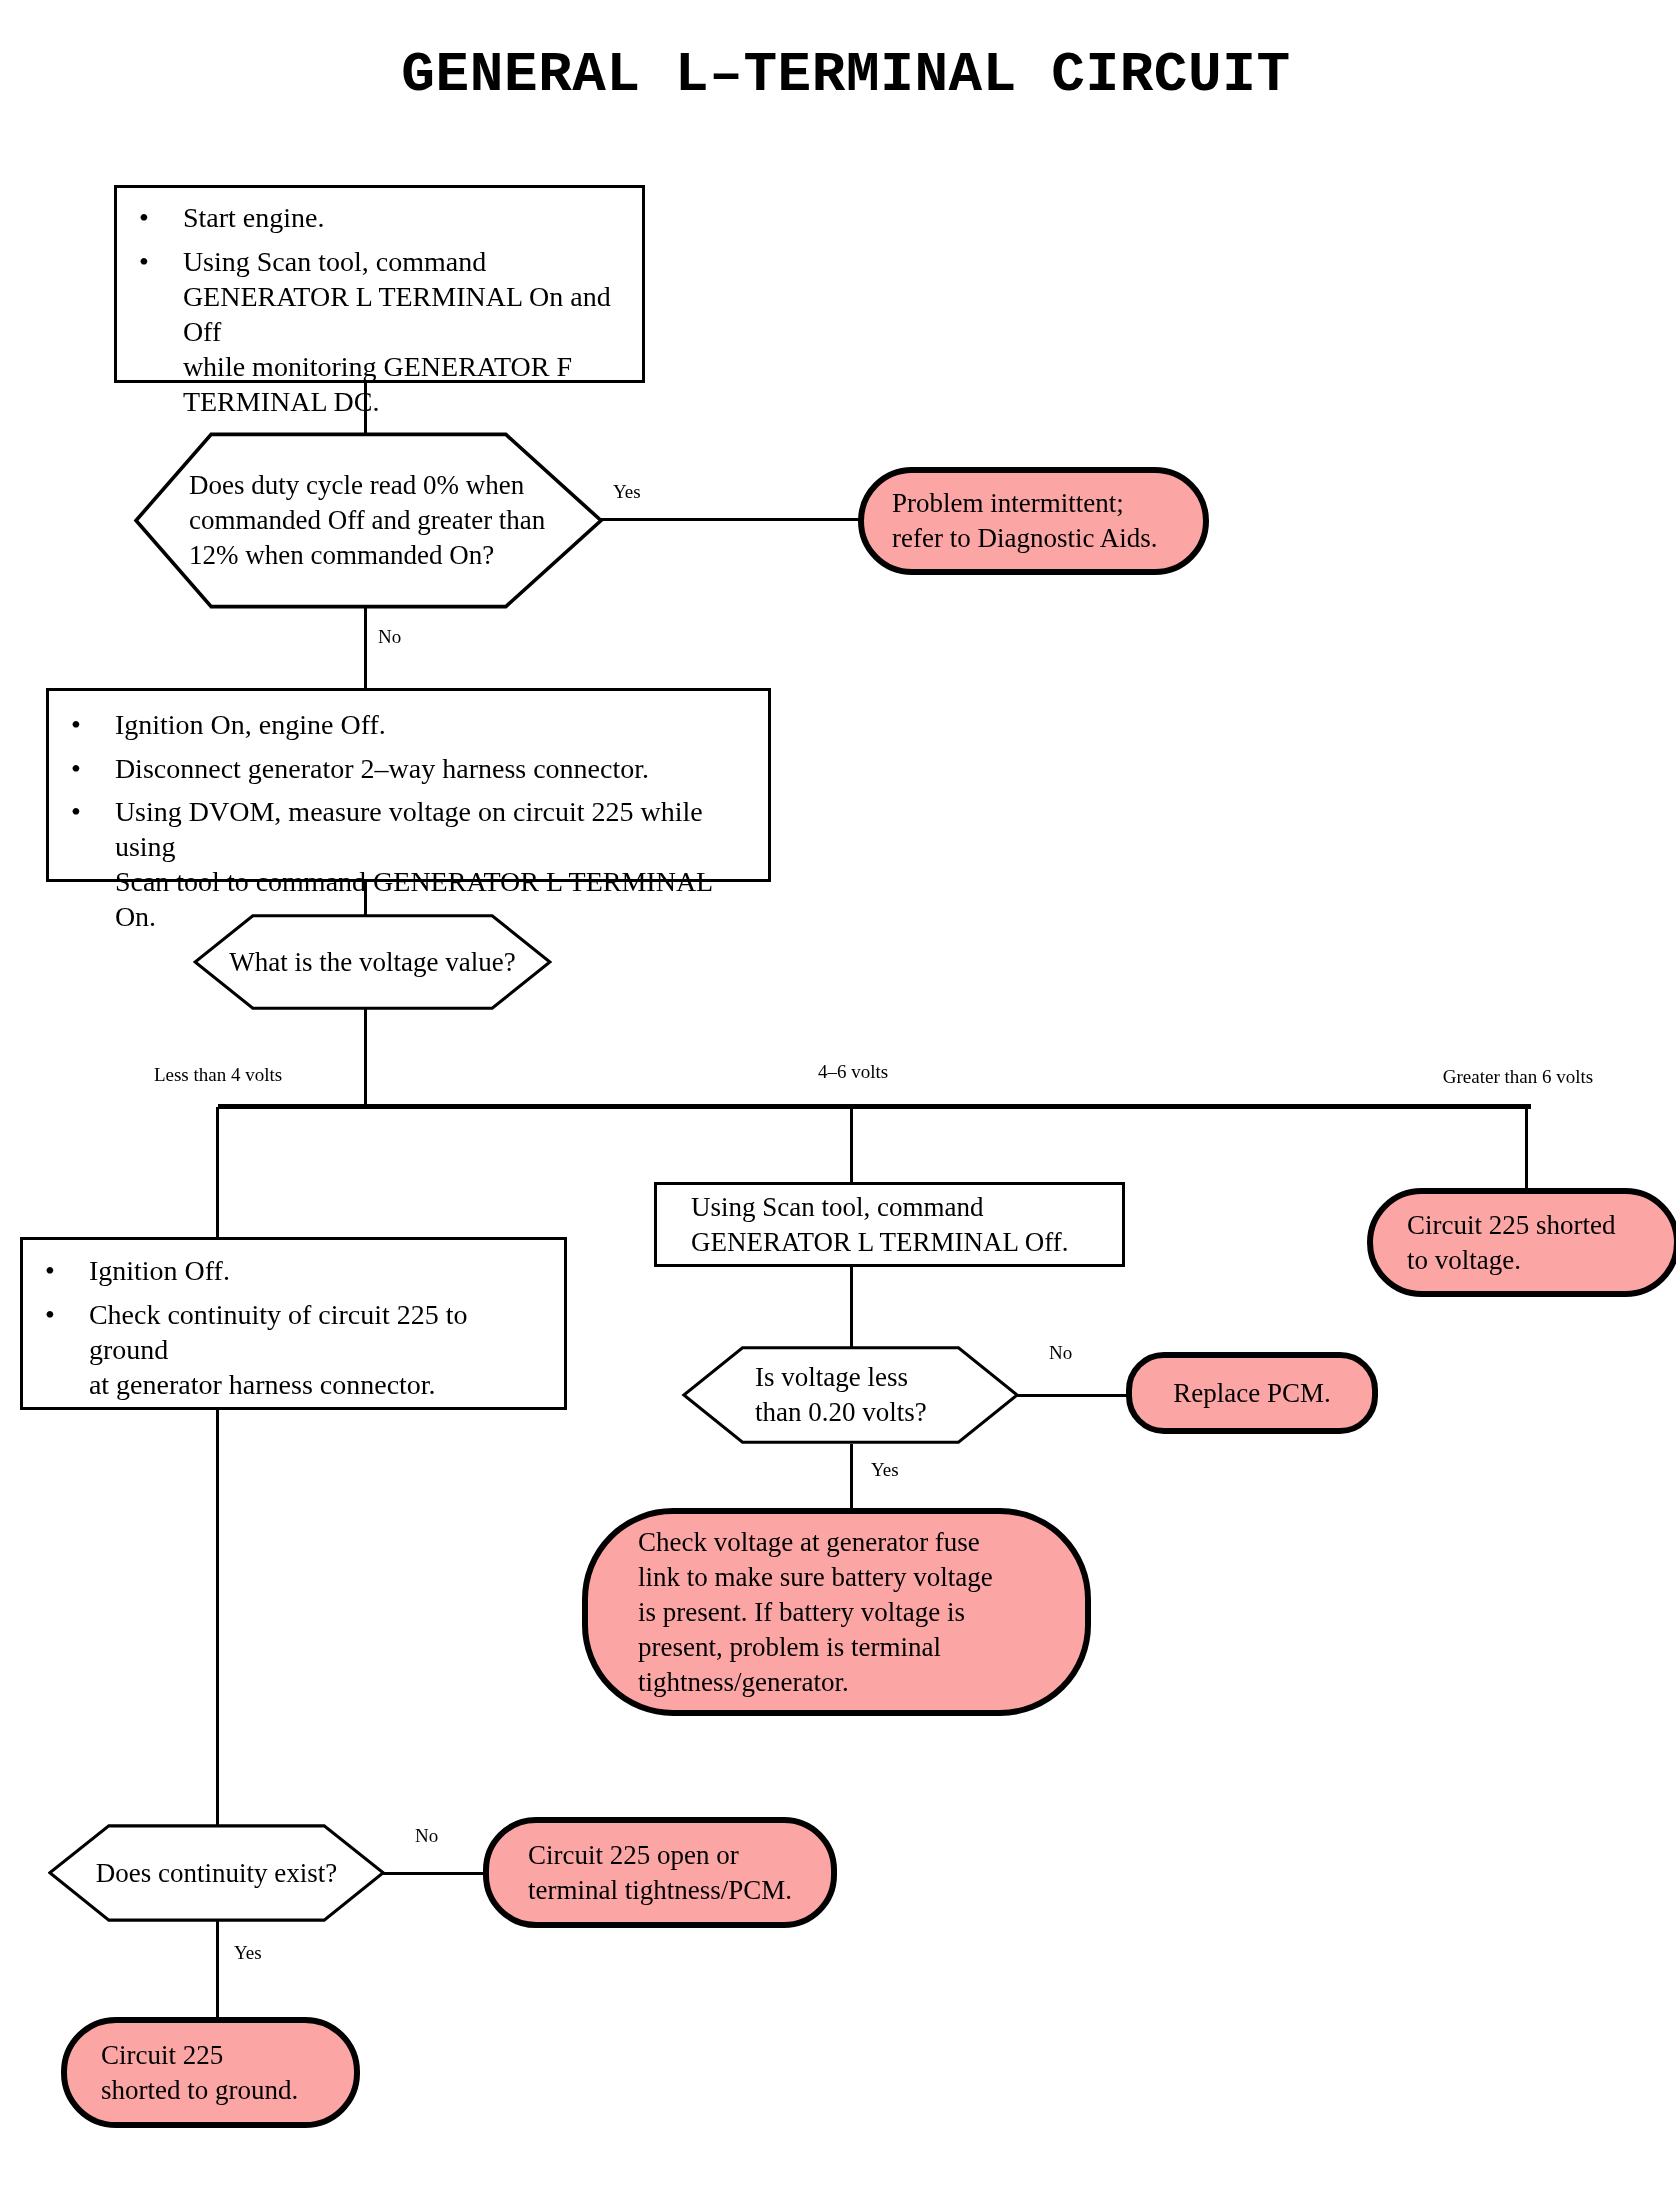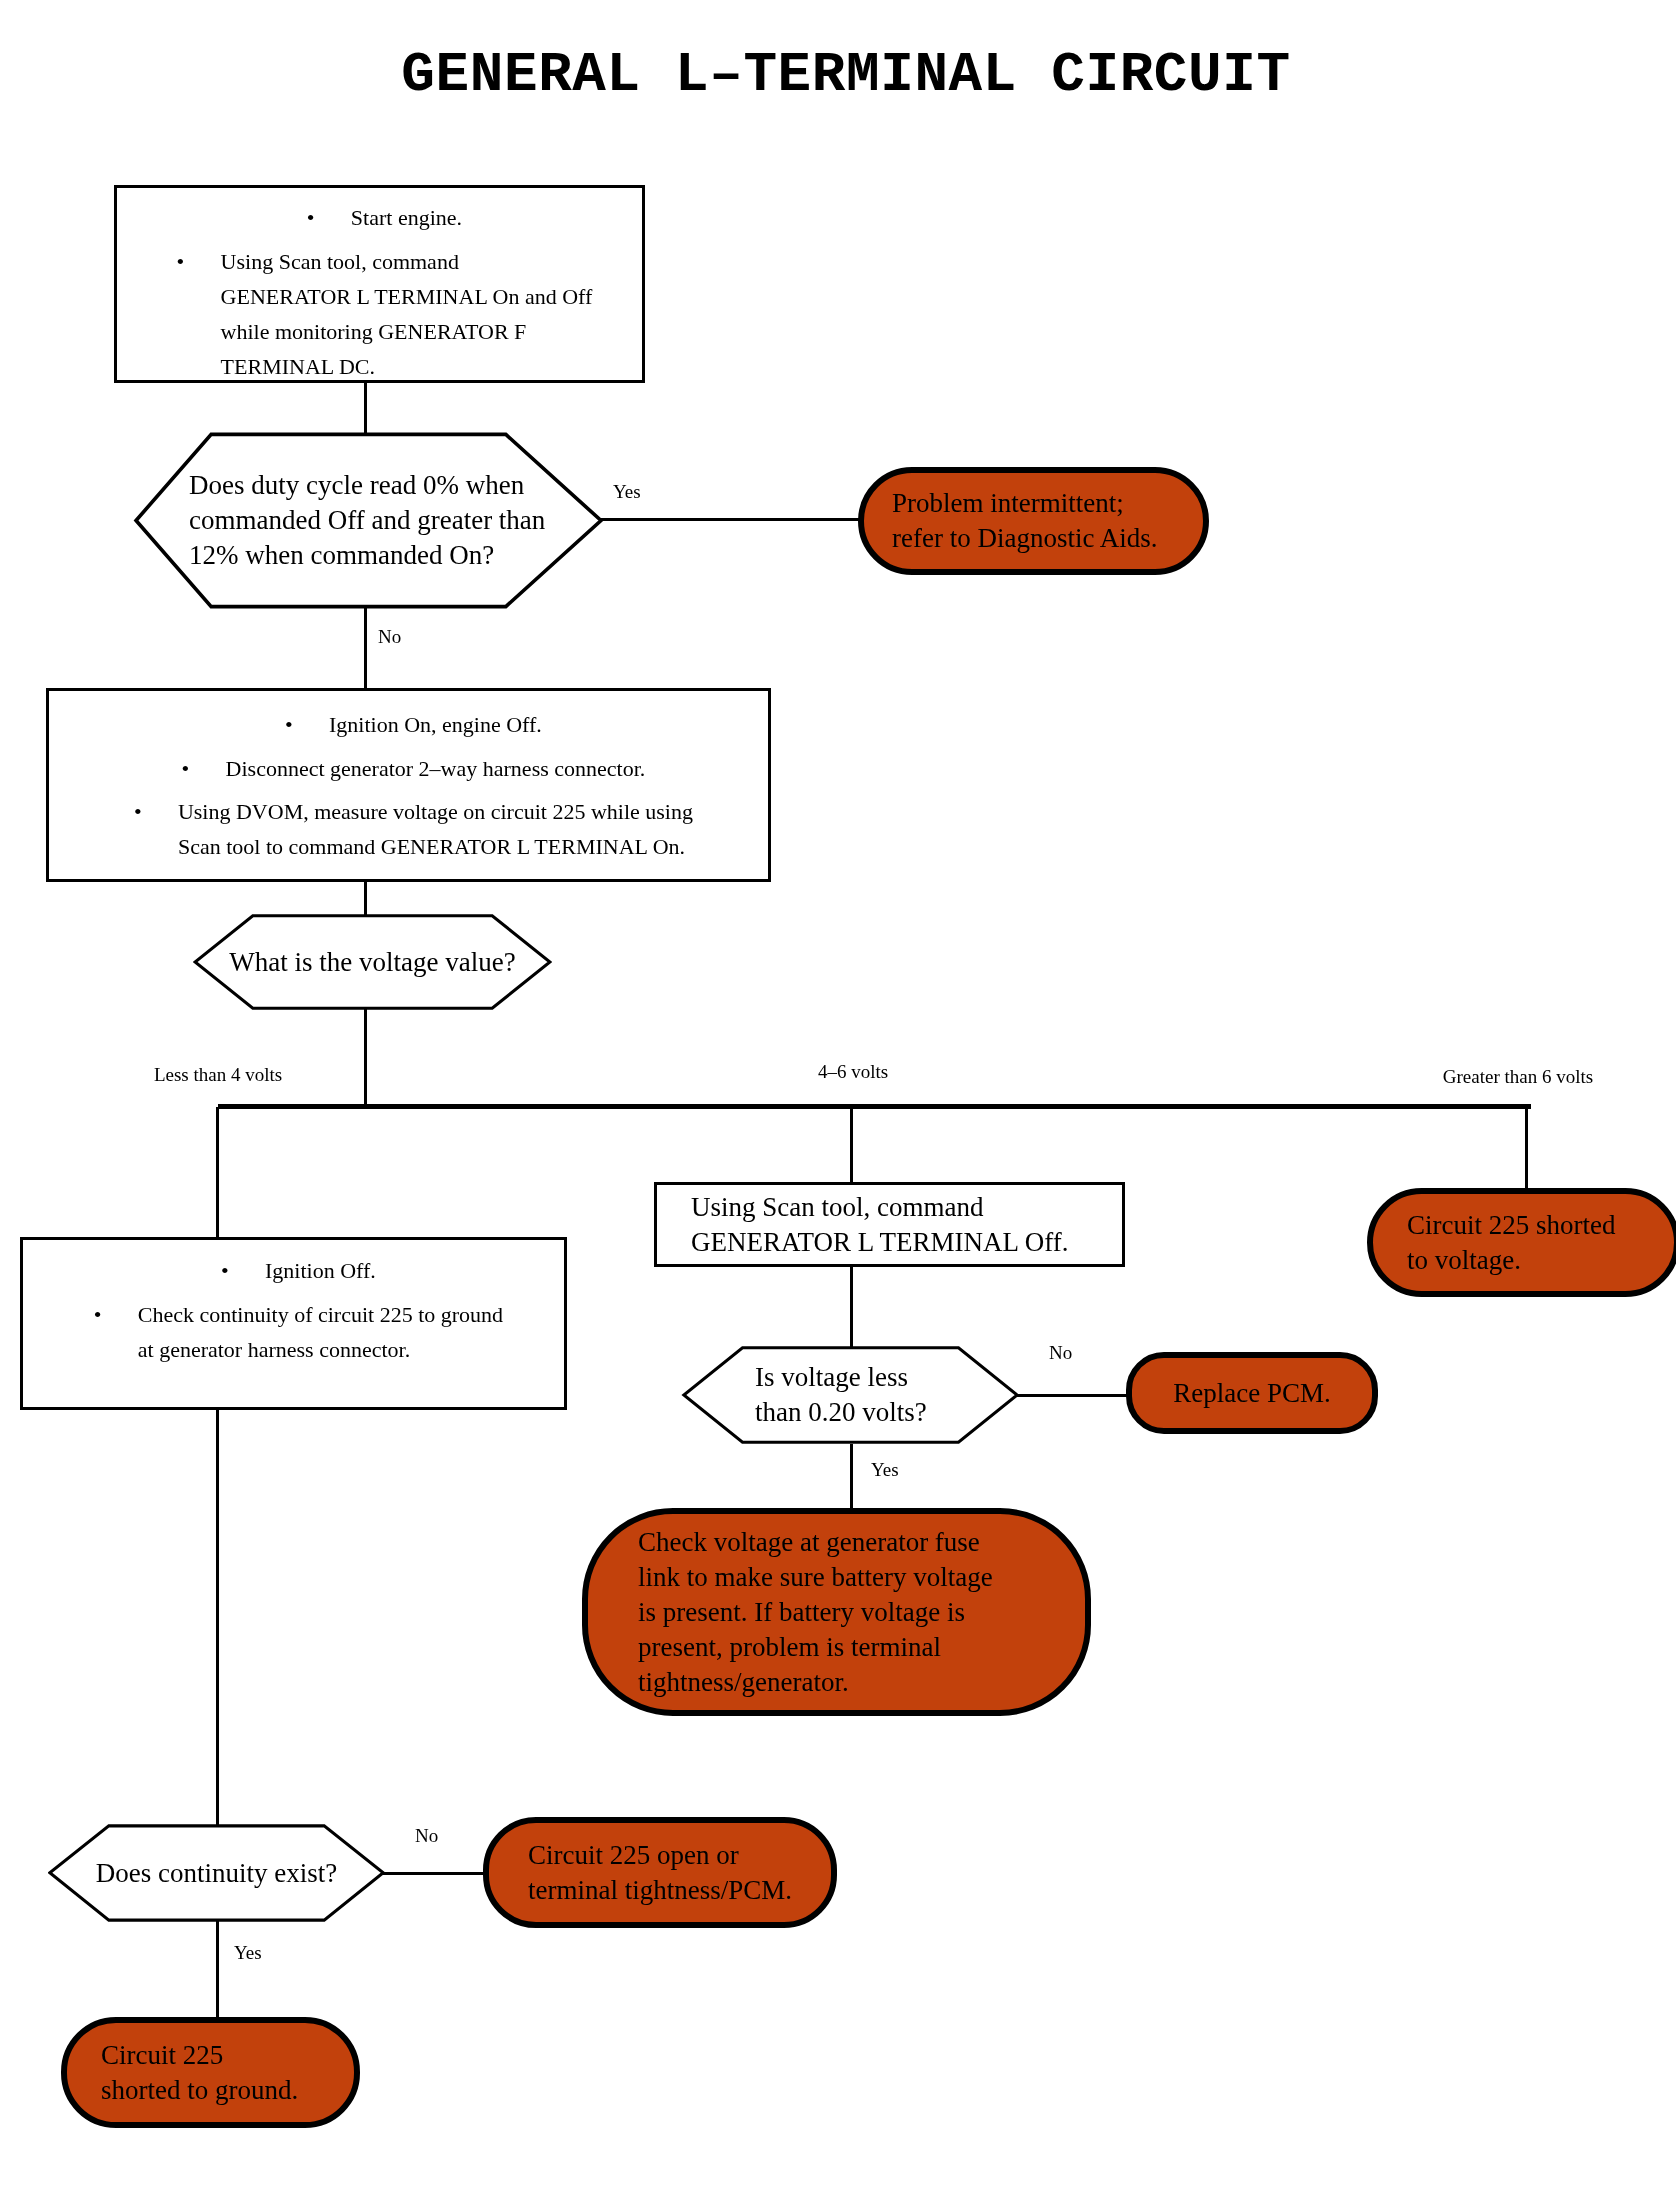--- a/index.html
+++ b/index.html
@@ -30,23 +30,22 @@
     position: absolute;
     border: 3px solid #000;
     background: #fff;
     box-sizing: border-box;
   }
   .box .inner { padding: 12px 12px 0 17px; }
   .li {
     display: flex;
     align-items: flex-start;
     margin-bottom: 8.5px;
-    font-size: 22px;
-    line-height: 35px;
-    justify-content: center;
+    font-size: 28px;
+    line-height: 35px;
   }
   .li::before {
     content: "\2022";
     flex: 0 0 44px;
     text-align: left;
     padding-left: 4.9px;
   }
   .t { white-space: pre-line; }
 
   .box.plain {
@@ -67,21 +66,21 @@
     font-size: 27px;
     line-height: 35px;
     white-space: pre-line;
   }
   .hex.center .hex-text { justify-content: center; text-align: center; }
 
   
   .stadium {
     position: absolute;
     border: 6.7px solid #000;
-    background: #c2410c;
+    background: #fca5a5;
     box-sizing: border-box;
     display: flex;
     align-items: center;
     font-size: 27px;
     line-height: 35px;
   }
   .stadium.center { justify-content: center; text-align: center; }
 
   
   .vline, .hline { position: absolute; background: #000; }

